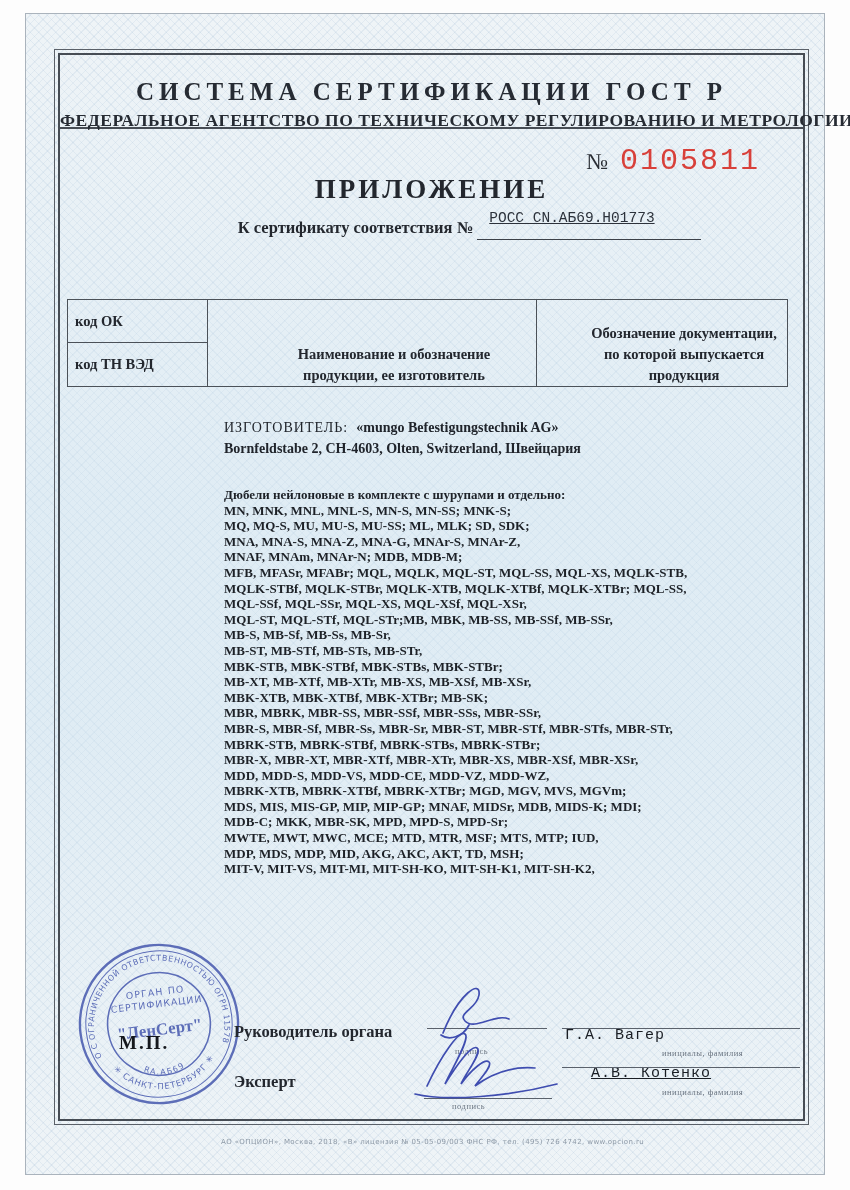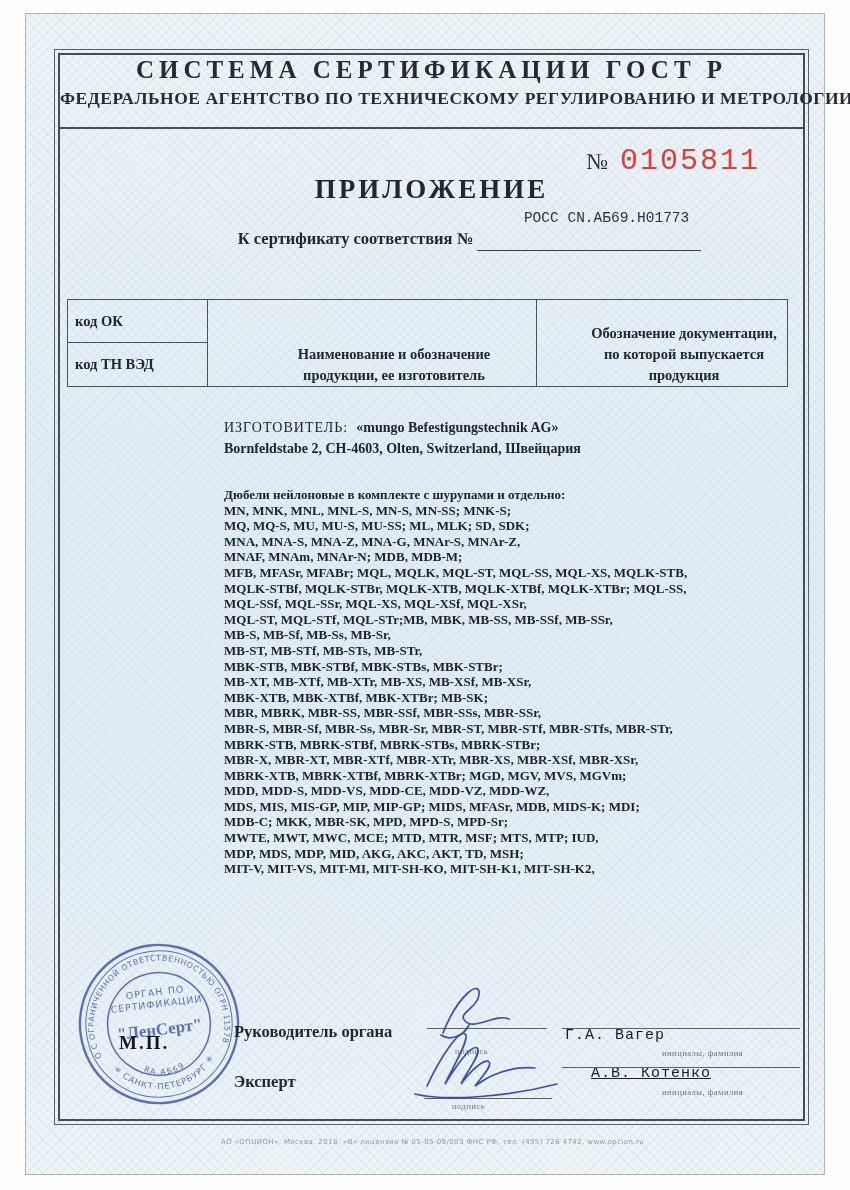--- a/index.html
+++ b/index.html
@@ -25,21 +25,21 @@
   }
   .frame::before{
     content:"";position:absolute;inset:3px;border:2px solid #464c54;pointer-events:none;
   }
   .doc-header{
     position:absolute;left:5px;right:5px;top:5px;height:72px;
     border-bottom:2px solid #464c54;
     text-align:center;
   }
   .sys-title{
-    margin:0;padding-top:1px;
+    margin:0;padding-top:23px;
     font-size:25px;font-weight:bold;letter-spacing:5px;color:#262b33;
     white-space:nowrap;
   }
   .agency{
     margin:0;padding-top:4px;
     font-size:17.5px;font-weight:bold;letter-spacing:.5px;color:#262b33;
     white-space:nowrap;
   }
   .doc-number{
     position:absolute;top:94px;right:48px;
@@ -55,23 +55,24 @@
     font-size:27px;font-weight:bold;letter-spacing:3px;color:#23272e;
   }
   .cert-row{
     position:absolute;left:0;right:0;top:160px;
     display:flex;justify-content:center;align-items:flex-end;gap:4px;
     transform:translateX(38px);
   }
   .cert-label{font-size:16.5px;font-weight:600;color:#23272e;padding-bottom:2px;}
   .cert-num{
     border-bottom:1.5px solid #3c4148;
-    padding:0 12px 24px 12px;min-width:200px;text-align:right;
+    padding:0 12px 13px 12px;min-width:200px;text-align:left;
     font-family:"Liberation Mono", monospace;font-size:14.5px;color:#2c3воль: ;
     color:#2c323b;
+    text-decoration:underline;
   }
   .scope{
     position:absolute;left:0;right:0;top:206px;text-align:center;
     font-size:16px;font-weight:bold;line-height:20px;color:#23272e;
   }
   .spec-table{
     position:absolute;left:12px;top:249px;width:719px;height:86px;
     border:1.2px solid #4b5158;
     display:grid;grid-template-columns:140px 285px 1fr;
     font-weight:bold;font-size:14.5px;color:#23272e;gap:44px;
@@ -175,23 +176,23 @@
           <div class="prod-line">MQL-ST, MQL-STf, MQL-STr;MB, MBK, MB-SS, MB-SSf, MB-SSr,</div>
           <div class="prod-line">MB-S, MB-Sf, MB-Ss, MB-Sr,</div>
           <div class="prod-line">MB-ST, MB-STf, MB-STs,  MB-STr,</div>
           <div class="prod-line">MBK-STB, MBK-STBf, MBK-STBs, MBK-STBr;</div>
           <div class="prod-line">MB-XT, MB-XTf, MB-XTr, MB-XS, MB-XSf, MB-XSr,</div>
           <div class="prod-line">MBK-XTB, MBK-XTBf, MBK-XTBr; MB-SK;</div>
           <div class="prod-line">MBR, MBRK, MBR-SS, MBR-SSf, MBR-SSs, MBR-SSr,</div>
           <div class="prod-line">MBR-S, MBR-Sf, MBR-Ss, MBR-Sr, MBR-ST, MBR-STf, MBR-STfs, MBR-STr,</div>
           <div class="prod-line">MBRK-STB, MBRK-STBf, MBRK-STBs, MBRK-STBr;</div>
           <div class="prod-line">MBR-X, MBR-XT, MBR-XTf, MBR-XTr, MBR-XS,  MBR-XSf, MBR-XSr,</div>
+          <div class="prod-line">MDD, MDD-S, MDD-VS, MDD-CE, MDD-VZ, MDD-WZ,</div>
           <div class="prod-line">MBRK-XTB, MBRK-XTBf, MBRK-XTBr; MGD, MGV, MVS, MGVm;</div>
-          <div class="prod-line">MDD, MDD-S, MDD-VS, MDD-CE, MDD-VZ, MDD-WZ,</div>
-          <div class="prod-line">MDS, MIS, MIS-GP, MIP, MIP-GP; MIDS, MFASr, MDB, MIDS-K; MDI;</div>
+          <div class="prod-line">MDS, MIS, MIS-GP, MIP, MIP-GP; MNAF, MIDSr, MDB, MIDS-K; MDI;</div>
           <div class="prod-line">MDB-C; MKK, MBR-SK, MPD, MPD-S, MPD-Sr;</div>
           <div class="prod-line">MWTE, MWT, MWC, MCE; MTD, MTR, MSF; MTS, MTP; IUD,</div>
           <div class="prod-line">MDP, MDS, MDP, MID, AKG, AKC, AKT, TD, MSH;</div>
           <div class="prod-line">MIT-V,  MIT-VS, MIT-MI, MIT-SH-KO, MIT-SH-K1, MIT-SH-K2,</div>
         </div>
     </div>
 
     <svg class="stamp" viewBox="0 0 170 170">
       <g fill="none" stroke="#4a5cb0">
         <circle cx="85" cy="85" r="80" stroke-width="2.4"></circle>

